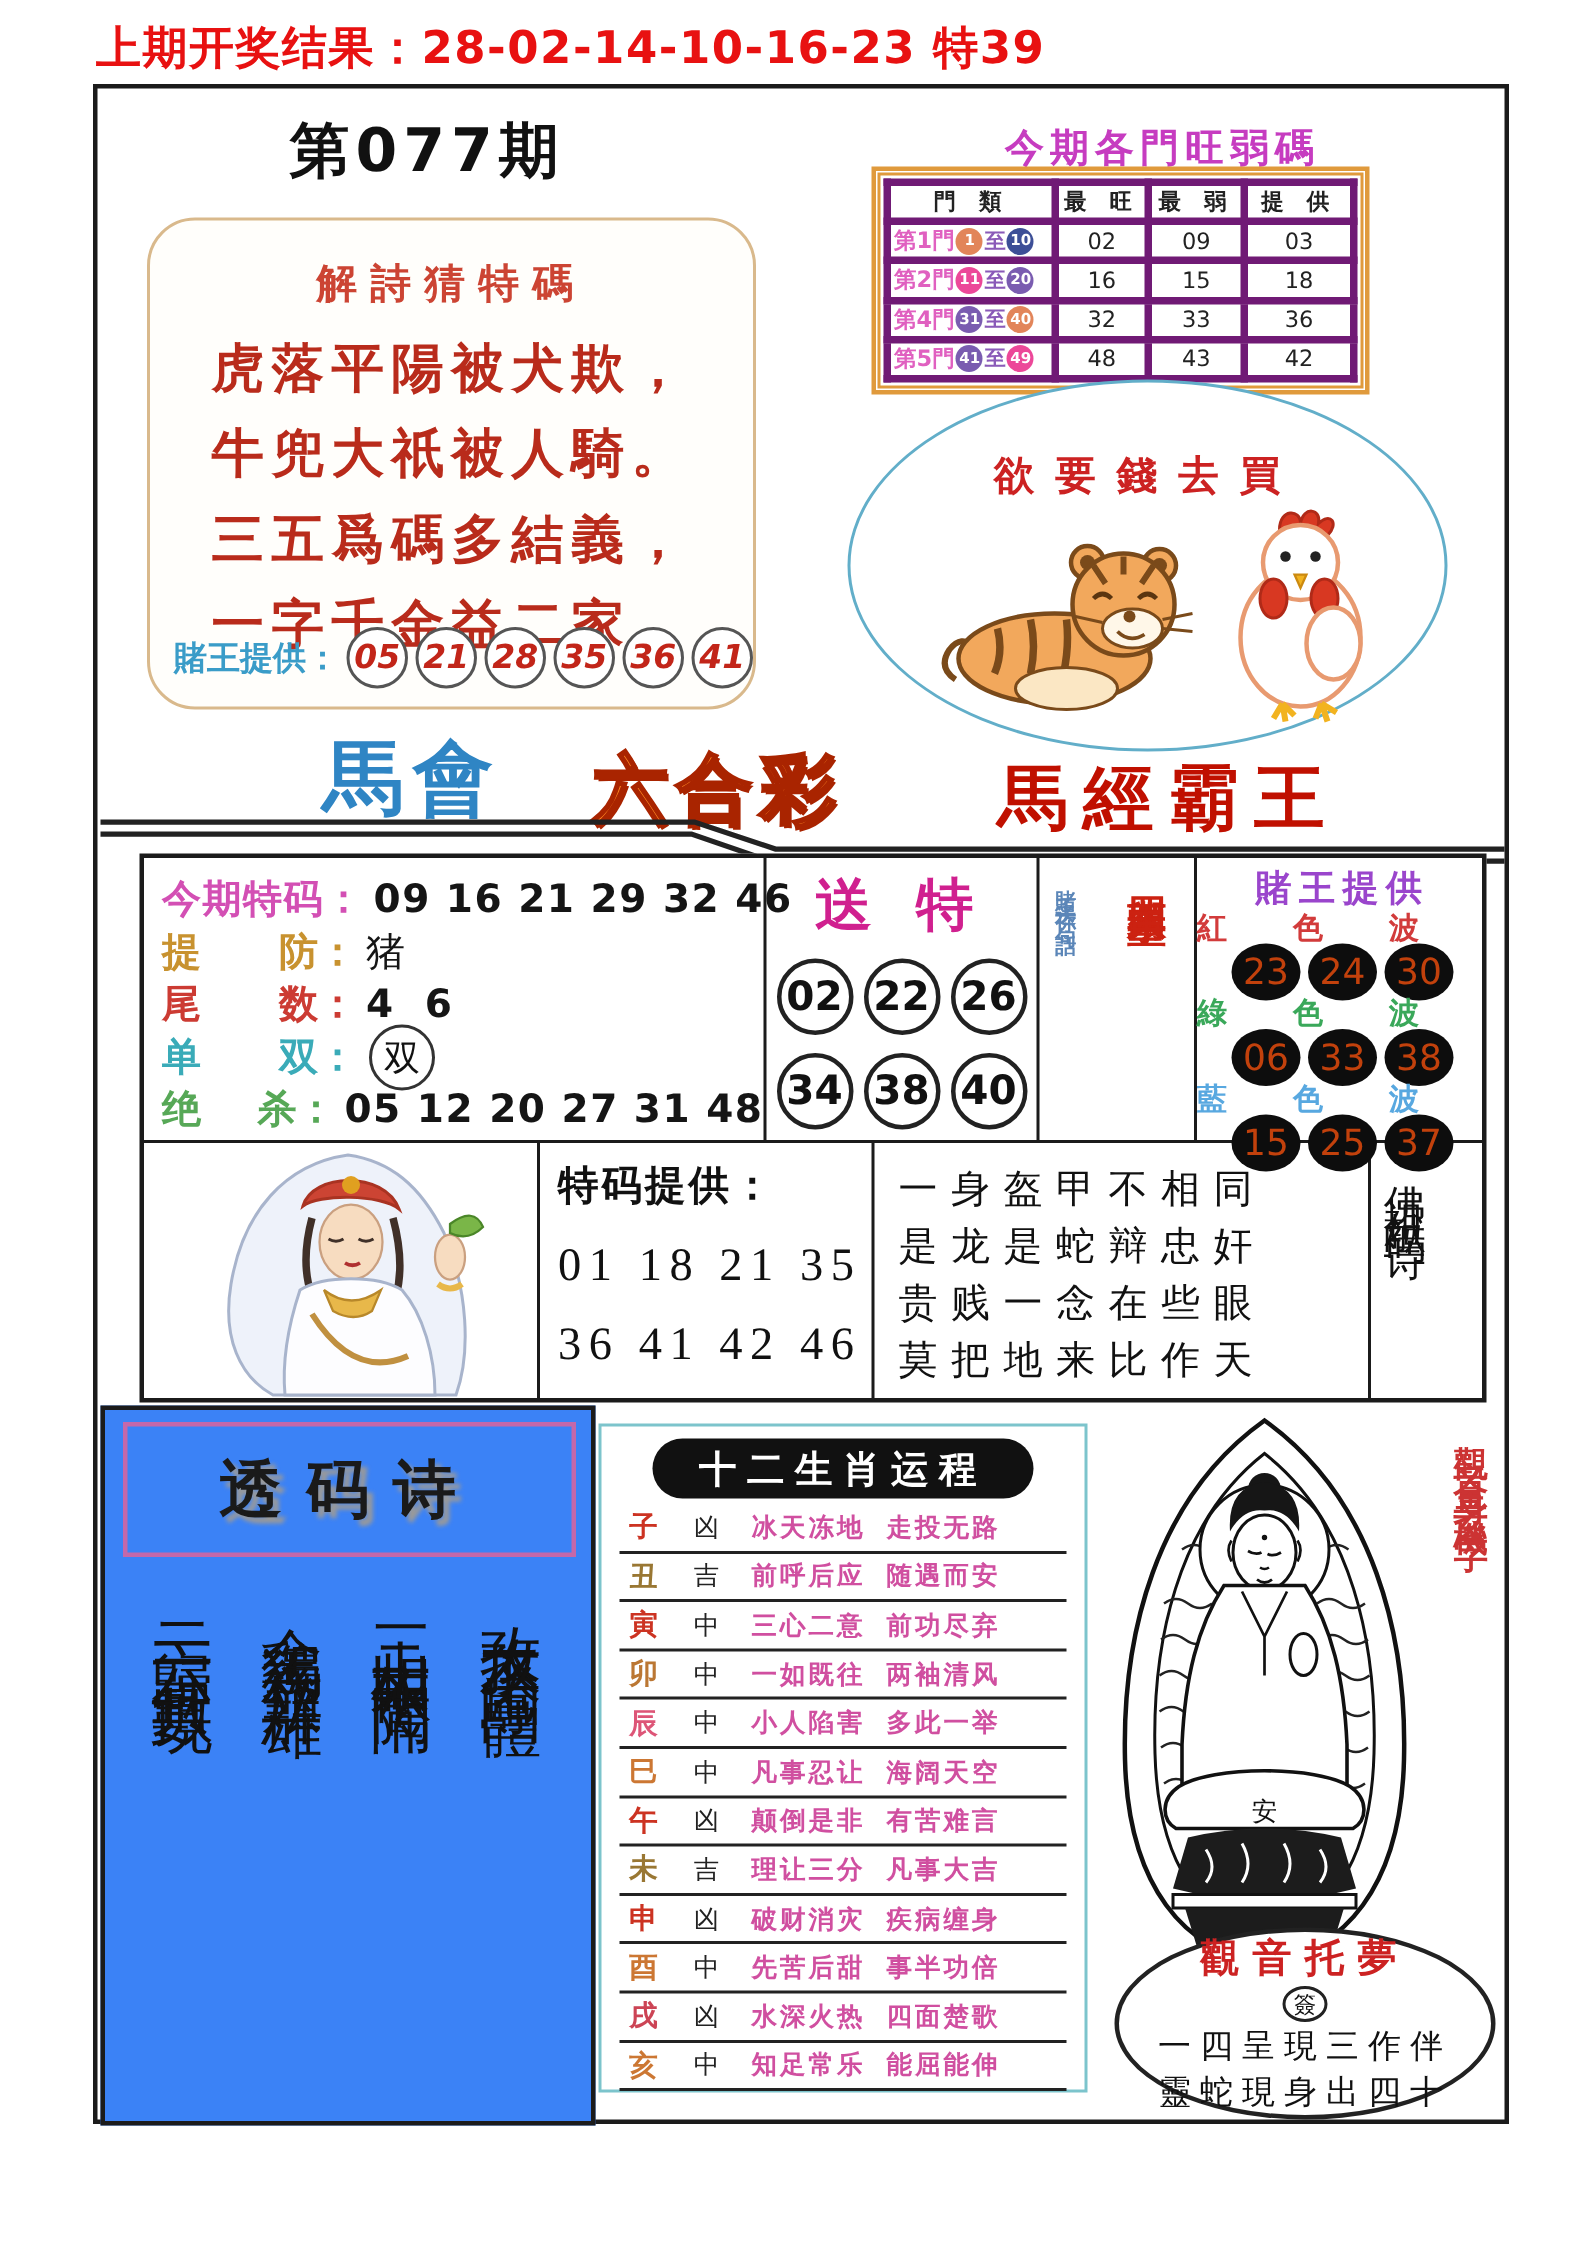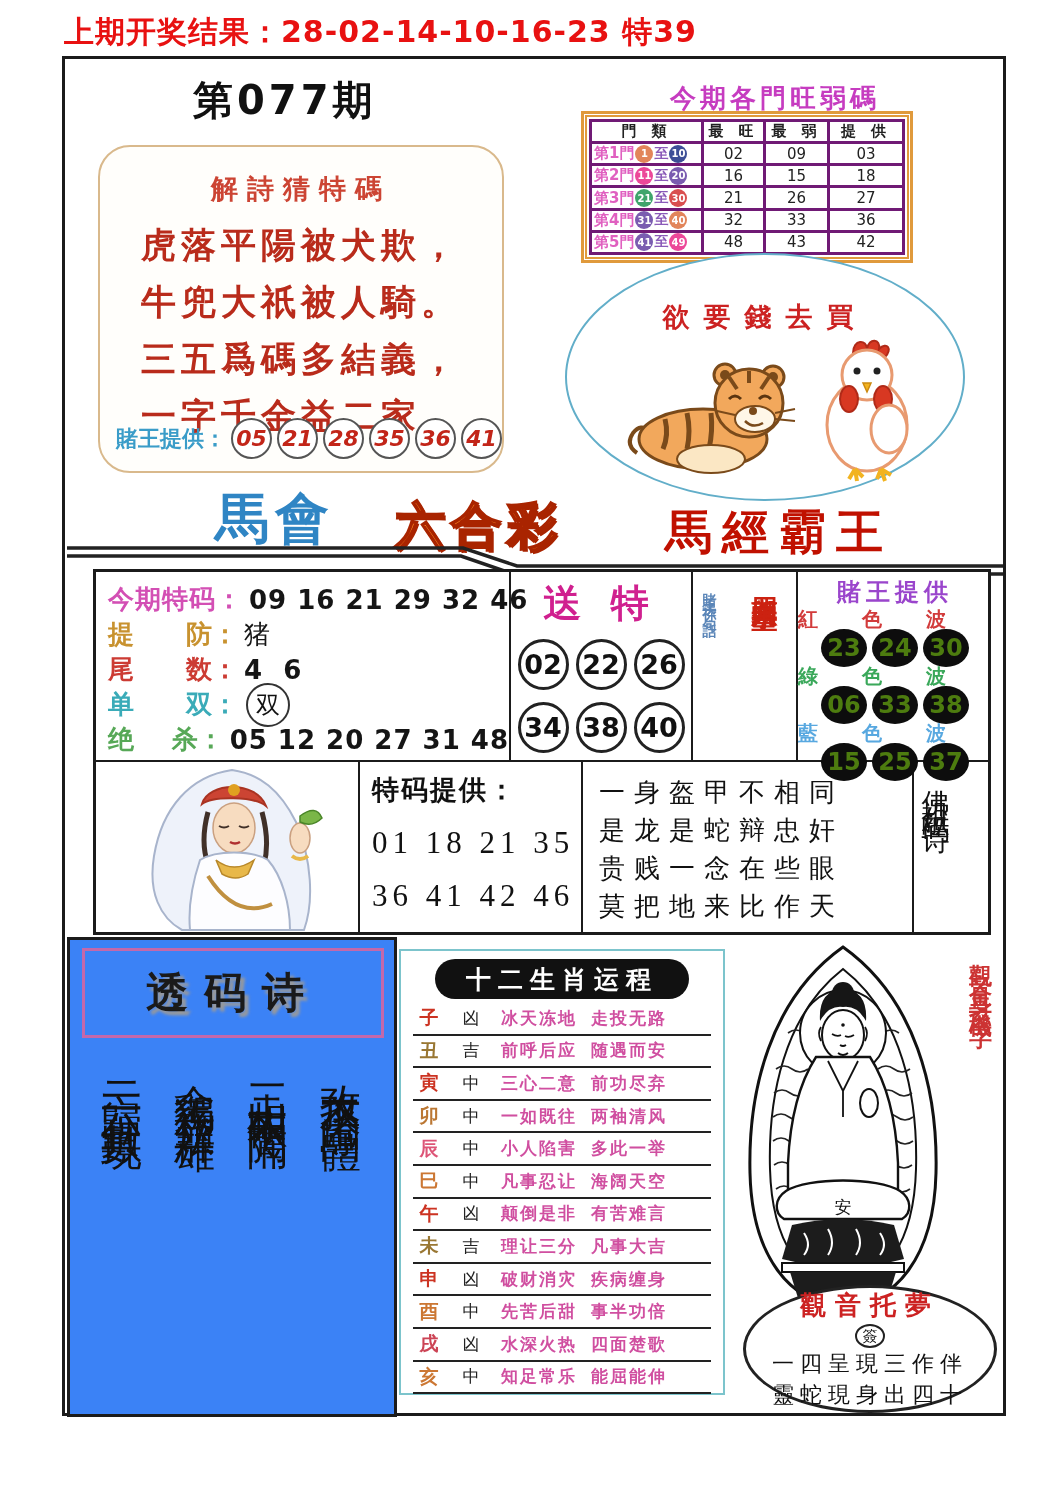--- a/index.html
+++ b/index.html
@@ -22,21 +22,21 @@
   .poem-lines { margin-top:10px; text-align:center; font-family:"Liberation Serif",serif; }
   .poem-line { font-size:35px; color:#b92b1b; letter-spacing:5px; line-height:57px; font-weight:bold; white-space:nowrap; }
   .poem-provider { position:absolute; left:16px; bottom:12px; display:flex; align-items:center; }
   .poem-provider-label { color:#3a9cc8; font-size:22px; font-weight:bold; }
   .circle-num { display:inline-flex; width:41px; height:41px; border:2px solid #555; border-radius:50%; align-items:center; justify-content:center; color:#c22519; font-size:22px; font-weight:bold; font-style:italic; margin-left:5px; background:#fff; }
 
   
   .strength-title { left:560px; top:22px; width:300px; text-align:center; color:#c63cc0; font-size:26px; font-weight:bold; letter-spacing:4px; font-family:"Liberation Serif",serif; }
   .strength-wrap { left:520px; top:56px; width:324px; height:144px; border:2px solid #e09a3c; box-shadow:0 0 0 1px #fff, 0 0 0 4px #e09a3c; background:#fff; padding:2px; }
   .strength-wrap table { border-collapse:collapse; width:100%; height:100%; font-size:15px; table-layout:fixed; }
-  .strength-wrap th, .strength-wrap td { border:3px solid #701a75; text-align:center; color:#222; padding:0; }
+  .strength-wrap th, .strength-wrap td { border:5px solid #701a75; text-align:center; color:#222; padding:0; }
   .strength-wrap th { font-weight:bold; letter-spacing:5px; }
   .gate-cell { display:flex; align-items:center; justify-content:flex-start; padding-left:2px; gap:1px; }
   .gate-label { color:#e060c0; font-weight:bold; font-size:15px; white-space:nowrap; }
   .zhi { color:#8a5ab8; font-weight:bold; font-size:14px; }
   .range-badge { width:18px; height:18px; border-radius:50%; color:#fff; font-size:10px; font-weight:bold; display:inline-flex; align-items:center; justify-content:center; flex:none; }
 
   
   .oval-hint { left:500px; top:194px; width:400px; height:248px; border:2px solid #62aec9; border-radius:50%; background:#fff; }
   .oval-text { margin-top:44px; text-align:center; color:#cc2222; font-size:27px; font-weight:bold; letter-spacing:14px; font-family:"Liberation Serif",serif; }
 
@@ -65,21 +65,21 @@
   .songte-circ { width:51px; height:51px; border:3px solid #222; border-radius:50%; display:flex; align-items:center; justify-content:center; font-size:27px; font-weight:bold; color:#111; }
 
   .hint-cell { left:597px; top:0; width:103px; height:188px; }
   .hint-small { position:absolute; left:8px; top:10px; writing-mode:vertical-rl; font-size:14px; font-weight:bold; color:#5b86b8; letter-spacing:5px; height:170px; }
   .hint-big { position:absolute; right:14px; top:6px; writing-mode:vertical-rl; font-size:26px; font-weight:bold; color:#cc2211; letter-spacing:1px; height:180px; font-family:"Liberation Serif",serif; }
 
   .waves-cell { left:702px; top:0; width:194px; height:188px; }
   .waves-title { text-align:center; margin-top:4px; color:#9a45cc; font-size:24px; font-weight:bold; letter-spacing:5px; font-family:"Liberation Serif",serif; }
   .wave-label { letter-spacing:44px; font-size:20px; font-weight:bold; height:22px; line-height:22px; white-space:nowrap; font-family:"Liberation Serif",serif; }
   .wave-balls { display:flex; justify-content:center; gap:5px; height:36px; margin-top:-1px; }
-  .ball { width:46px; height:38px; border-radius:50%; background:#0d0d0d; color:#4d7c0f; font-size:24px; font-weight:bold; display:flex; align-items:center; justify-content:center; }
+  .ball { width:46px; height:38px; border-radius:50%; background:#0d0d0d; color:#c2410c; font-size:24px; font-weight:normal; display:flex; align-items:center; justify-content:center; }
 
   .teco-cell { left:264px; top:190px; width:221px; height:172px; padding:10px 0 0 12px; font-family:"Liberation Serif",serif; }
   .teco-label { font-size:27px; color:#111; letter-spacing:2px;font-weight:bold; }
   .teco-line { font-size:31px; color:#111; letter-spacing:5px; margin-top:17px; white-space:nowrap; }
 
   .fozu-cell { left:487px; top:190px; width:331px; height:172px; padding:12px 0 0 16px; font-family:"Liberation Serif",serif; }
   .fozu-line { font-size:26px; color:#111; letter-spacing:9px; line-height:38px; white-space:nowrap; }
   .fozu-vert { left:820px; top:196px; height:160px; writing-mode:vertical-rl; font-size:28px; color:#111; letter-spacing:9px; font-family:"Liberation Serif",serif; }
 
   
@@ -171,33 +171,20 @@
                   <span class="range-badge" style="background-color: rgb(122, 92, 176);">20</span>
                 </div>
               </td>
           <td>16</td>
           <td>15</td>
           <td>18</td>
         </tr>
         <tr>
           <td>
                 <div class="gate-cell">
-                  <span class="gate-label">第3門</span>
-                  <span class="range-badge" style="background-color: rgb(63, 165, 107);">21</span>
-                  <span class="zhi">至</span>
-                  <span class="range-badge" style="background-color: rgb(217, 79, 79);">30</span>
-                </div>
-              </td>
-          <td>21</td>
-          <td>26</td>
-          <td>27</td>
-        </tr>
-        <tr>
-          <td>
-                <div class="gate-cell">
                   <span class="gate-label">第4門</span>
                   <span class="range-badge" style="background-color: rgb(122, 92, 176);">31</span>
                   <span class="zhi">至</span>
                   <span class="range-badge" style="background-color: rgb(226, 133, 90);">40</span>
                 </div>
               </td>
           <td>32</td>
           <td>33</td>
           <td>36</td>
         </tr>

